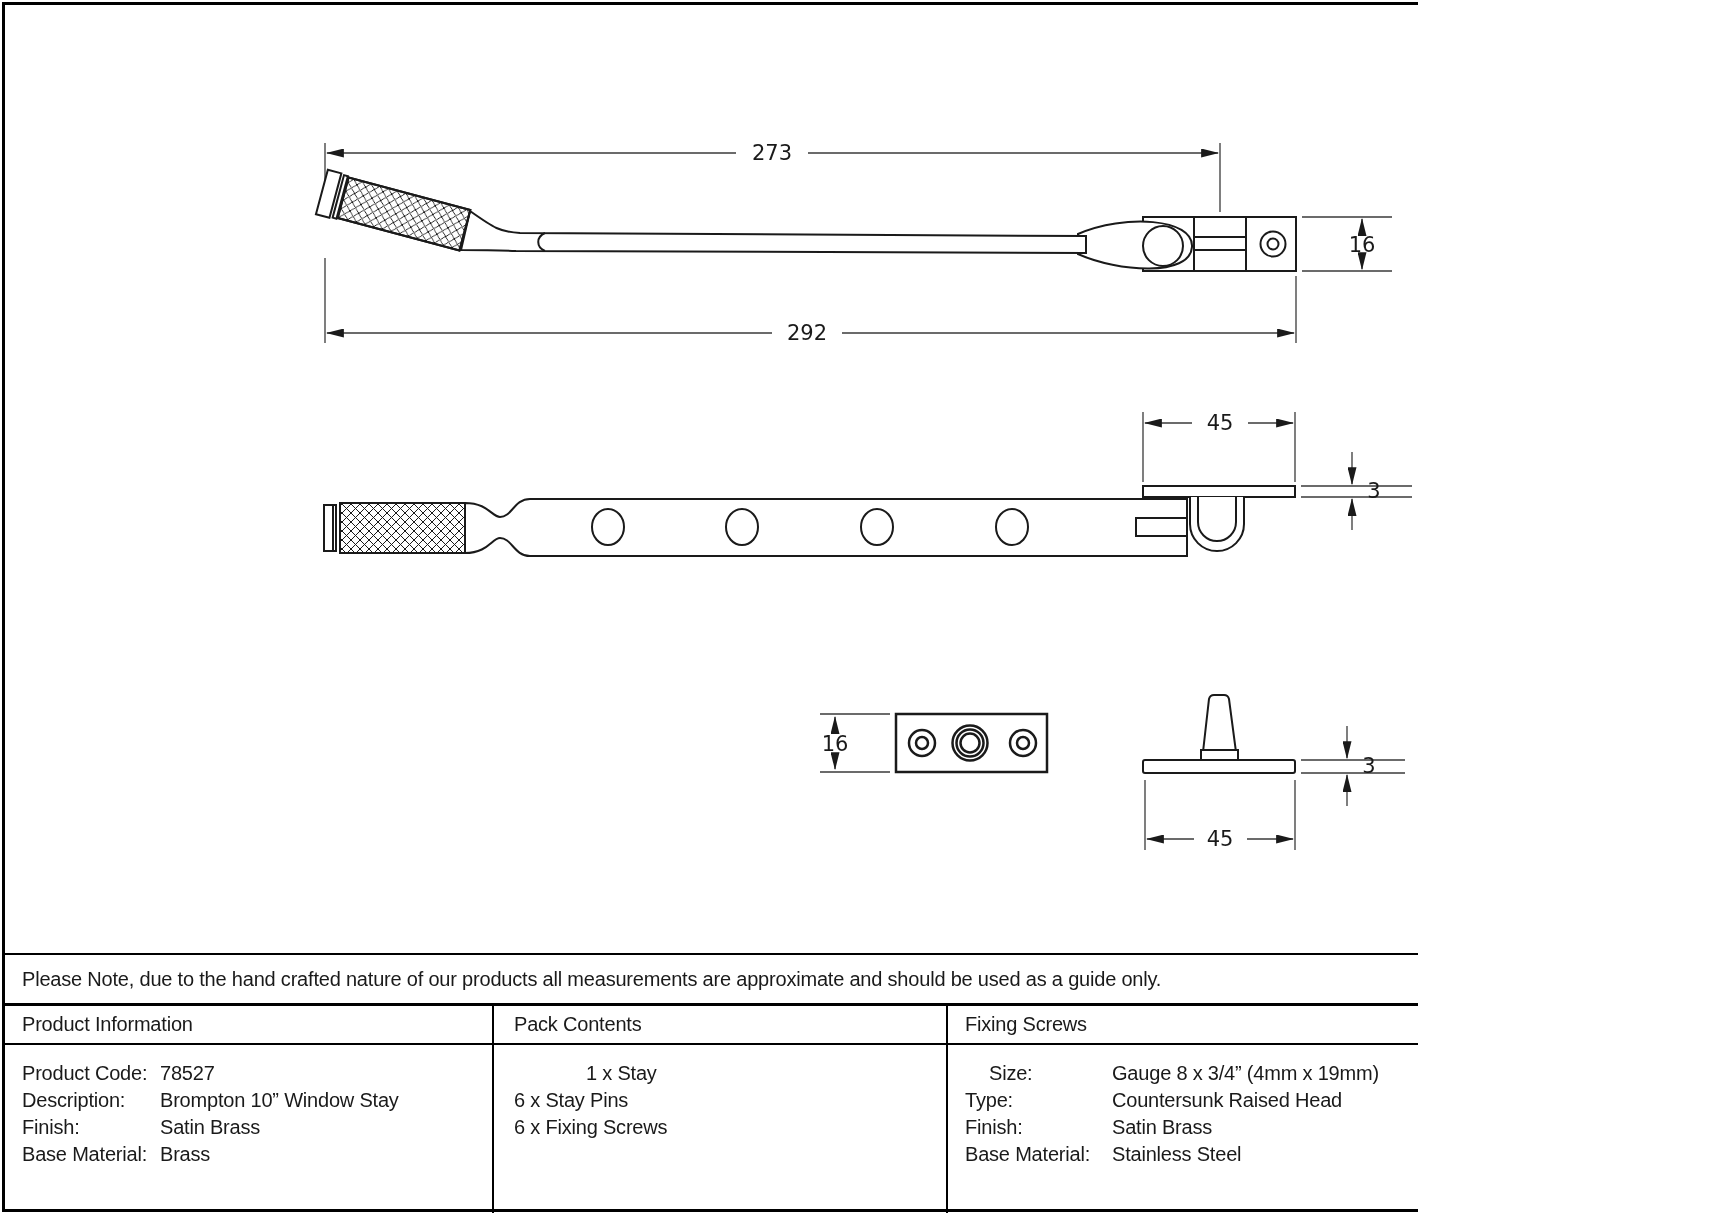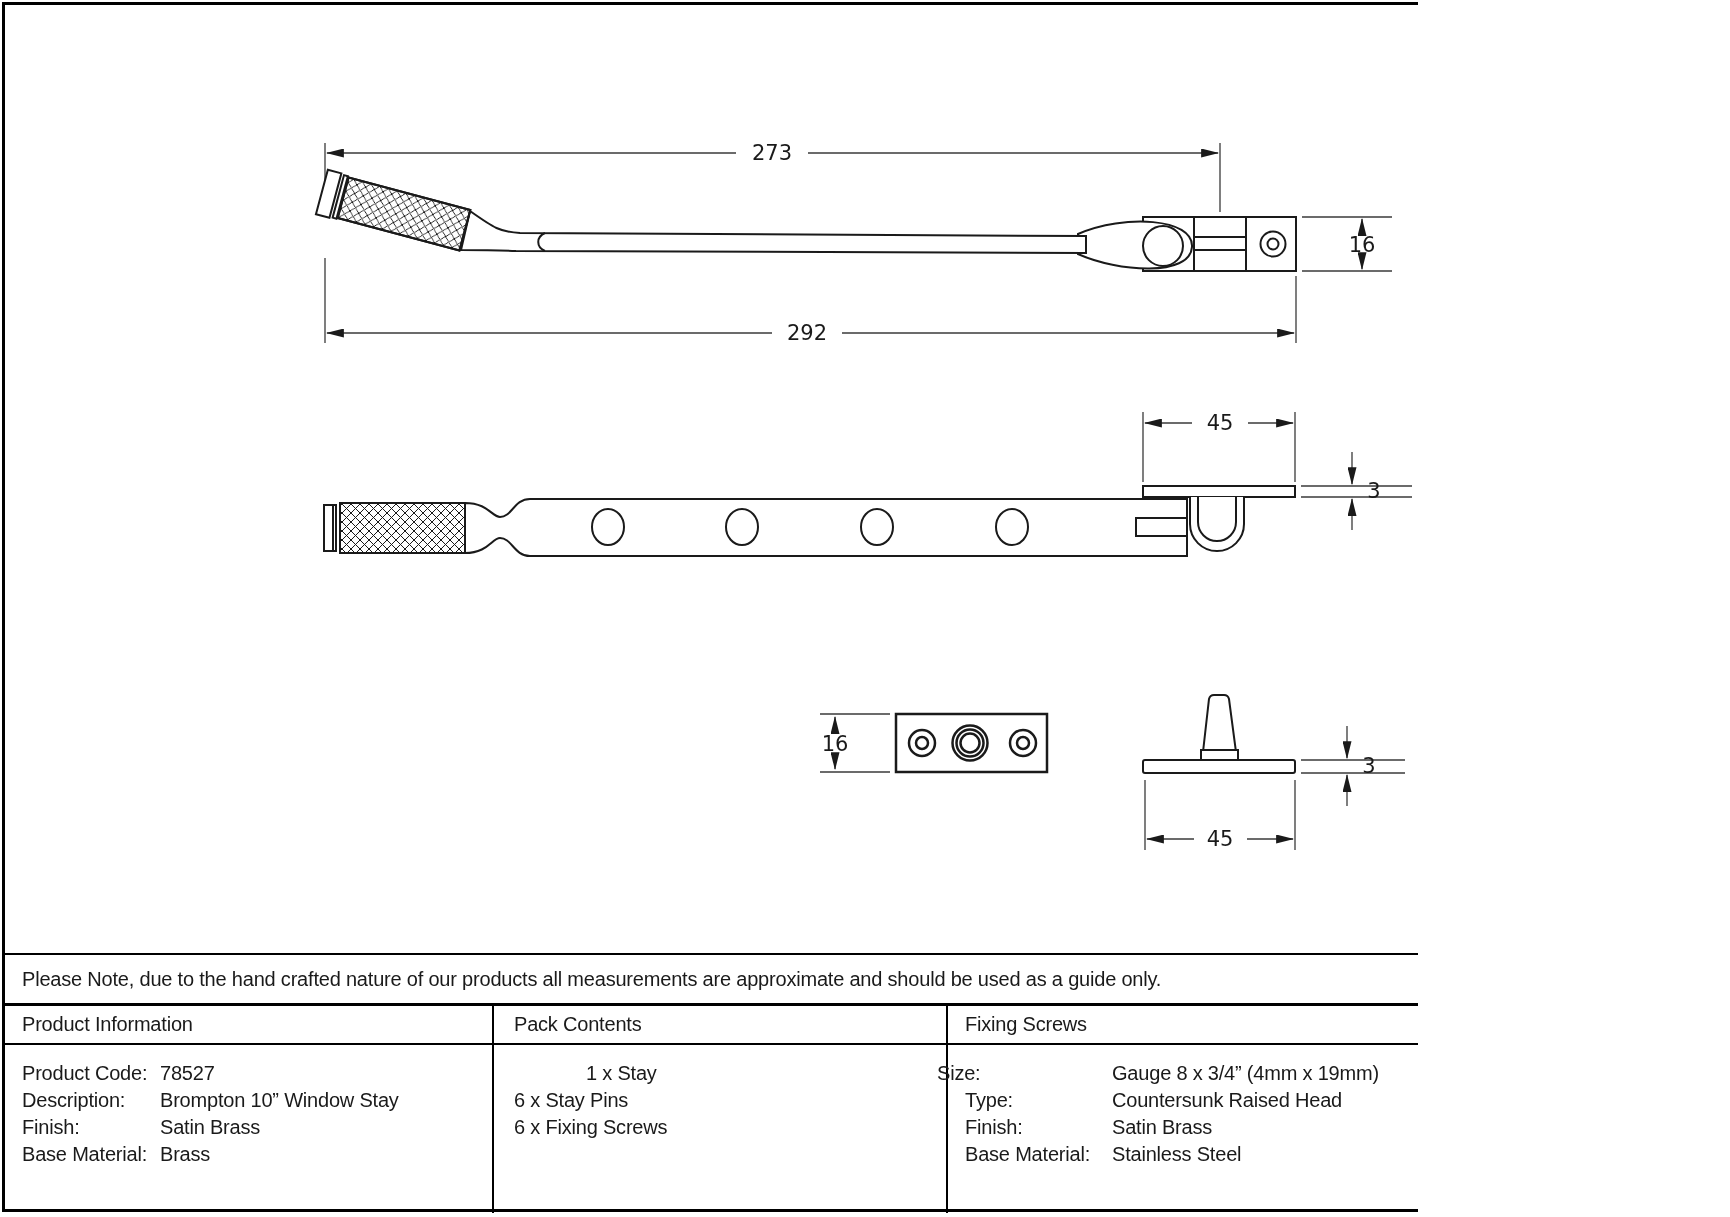--- a/index.html
+++ b/index.html
@@ -198,21 +198,21 @@
     <div class="txt" style="left:160px;top:1141px;">Brass</div>
   </div>
 
   <div>
     <div class="txt" style="left:538px;top:1060px;margin-left:48px;">1 x Stay</div>
     <div class="txt" style="left:514px;top:1087px;">6 x Stay Pins</div>
     <div class="txt" style="left:514px;top:1114px;">6 x Fixing Screws</div>
   </div>
 
   <div>
-    <div class="txt" style="left:937px;top:1060px;">Size:</div>
+    <div class="txt" style="left:989px;top:1060px;">Size:</div>
     <div class="txt" style="left:1112px;top:1060px;">Gauge 8 x 3/4” (4mm x 19mm)</div>
     <div class="txt" style="left:965px;top:1087px;">Type:</div>
     <div class="txt" style="left:1112px;top:1087px;">Countersunk Raised Head</div>
     <div class="txt" style="left:965px;top:1114px;">Finish:</div>
     <div class="txt" style="left:1112px;top:1114px;">Satin Brass</div>
     <div class="txt" style="left:965px;top:1141px;">Base Material:</div>
     <div class="txt" style="left:1112px;top:1141px;">Stainless Steel</div>
   </div>
 
   <div class="logo-cell">

